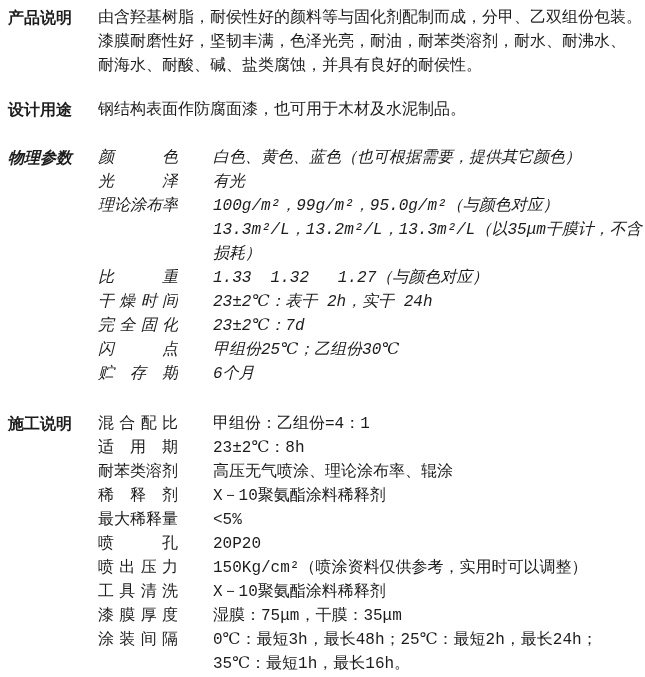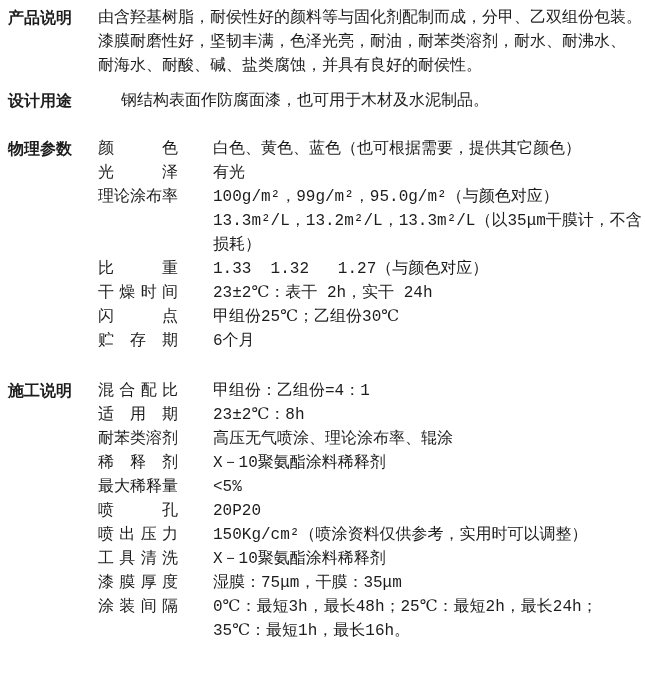--- a/index.html
+++ b/index.html
@@ -17,22 +17,22 @@
     line-height: 24px;
   }
   .doc {
     padding: 6px 0 0 8px;
     width: 637px;
   }
   .section {
     display: flex;
     align-items: flex-start;
   }
-  .mt20 { margin-top: 11px; gap: 23px; }
-  .mt24 { margin-top: 24px; }
+  .mt20 { margin-top: 20px; }
+  .mt24 { margin-top: 24px; font-style: italic; }
   .mt26 { margin-top: 26px; }
   .label {
     flex: 0 0 90px;
     width: 90px;
     font-family: "DejaVu Sans", "Liberation Sans", sans-serif;
     font-weight: 700;
     letter-spacing: 0;
     white-space: nowrap;
   }
   .body {
@@ -102,20 +102,24 @@
       </div>
       <div class="row">
         <span class="pname">比重</span>
         <span class="pvalue">1.33  1.32   1.27（与颜色对应）</span>
       </div>
       <div class="row">
         <span class="pname">干燥时间</span>
         <span class="pvalue">23±2℃：表干 2h，实干 24h</span>
       </div>
       <div class="row">
+        <span class="pname">完全固化</span>
+        <span class="pvalue">23±2℃：7d</span>
+      </div>
+      <div class="row">
         <span class="pname">闪点</span>
         <span class="pvalue">甲组份25℃；乙组份30℃</span>
       </div>
       <div class="row">
         <span class="pname">贮存期</span>
         <span class="pvalue">6个月</span>
       </div>
     </div>
   </div>
 

